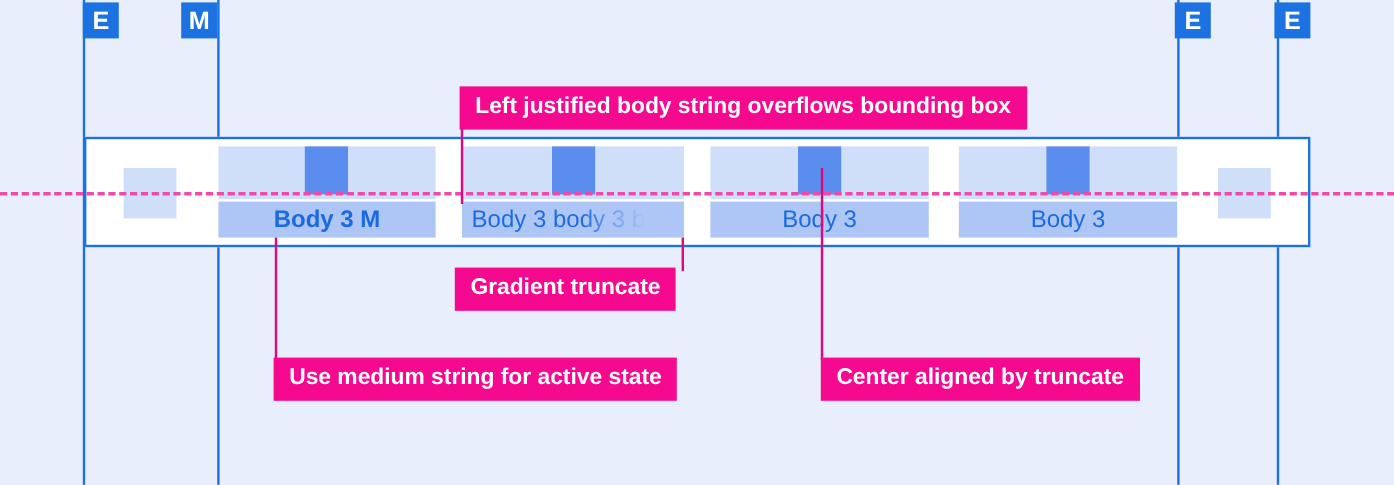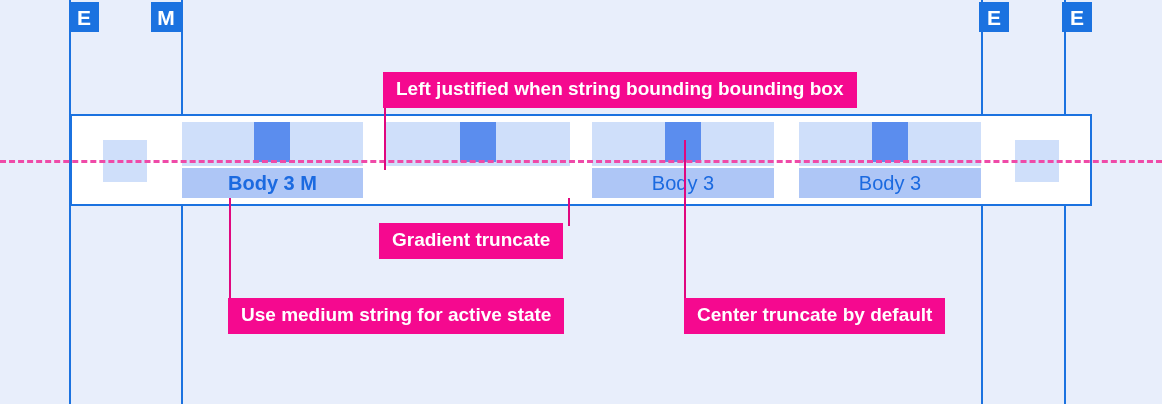--- a/index.html
+++ b/index.html
@@ -108,20 +108,23 @@
     </div>
     <div class="tab-label-band">
       <span class="tab-label medium">Body 3 M</span>
     </div>
   </div>
 
   <div class="tab" style="left:385px;width:185px;">
     <div class="tab-icon-band">
       <div class="tab-icon" style="left:75px;"></div>
     </div>
+    <div class="tab-label-band" style="justify-content:flex-start;">
+      <span class="tab-label overflow">Body 3 body 3 b</span>
+    </div>
   </div>
 
   <div class="tab" style="left:592px;width:182px;">
     <div class="tab-icon-band">
       <div class="tab-icon" style="left:73px;"></div>
     </div>
     <div class="tab-label-band">
       <span class="tab-label">Body 3</span>
     </div>
   </div>
@@ -140,18 +143,18 @@
   <div class="leader" style="left:384px;top:106px;width:2px;height:64px;"></div>
   <div class="leader" style="left:568px;top:198px;width:2px;height:28px;"></div>
   <div class="leader" style="left:229px;top:198px;width:2px;height:102px;"></div>
   <div class="leader" style="left:684px;top:140px;width:2px;height:160px;"></div>
 
   <div class="badge" style="left:69px;top:2px;">E</div>
   <div class="badge" style="left:151px;top:2px;">M</div>
   <div class="badge" style="left:979px;top:2px;">E</div>
   <div class="badge" style="left:1062px;top:2px;">E</div>
 
-  <div class="callout" style="left:383px;top:72px;">Left justified when string bounding bounding box</div>
+  <div class="callout" style="left:383px;top:72px;">Left justified body string overflows bounding box</div>
   <div class="callout" style="left:359px;top:223px;margin-left:20px;">Gradient truncate</div>
   <div class="callout" style="left:228px;top:298px;">Use medium string for active state</div>
-  <div class="callout" style="left:684px;top:298px;">Center truncate by default</div>
+  <div class="callout" style="left:684px;top:298px;">Center aligned by truncate</div>
 
 </div>
 
 </body></html>

